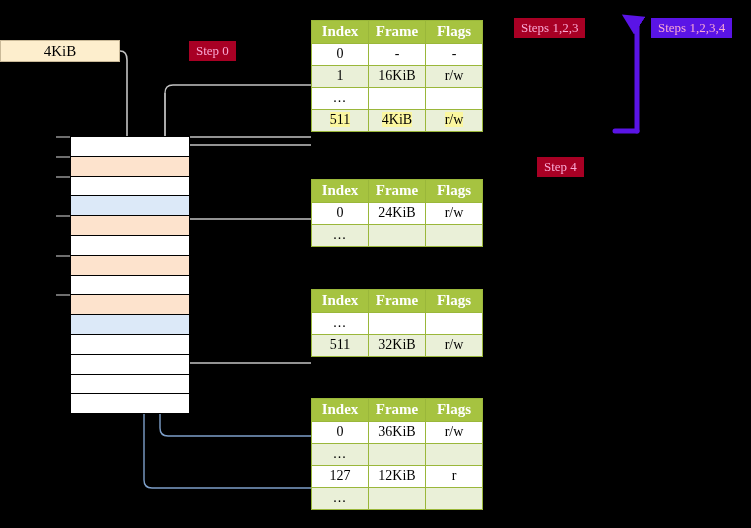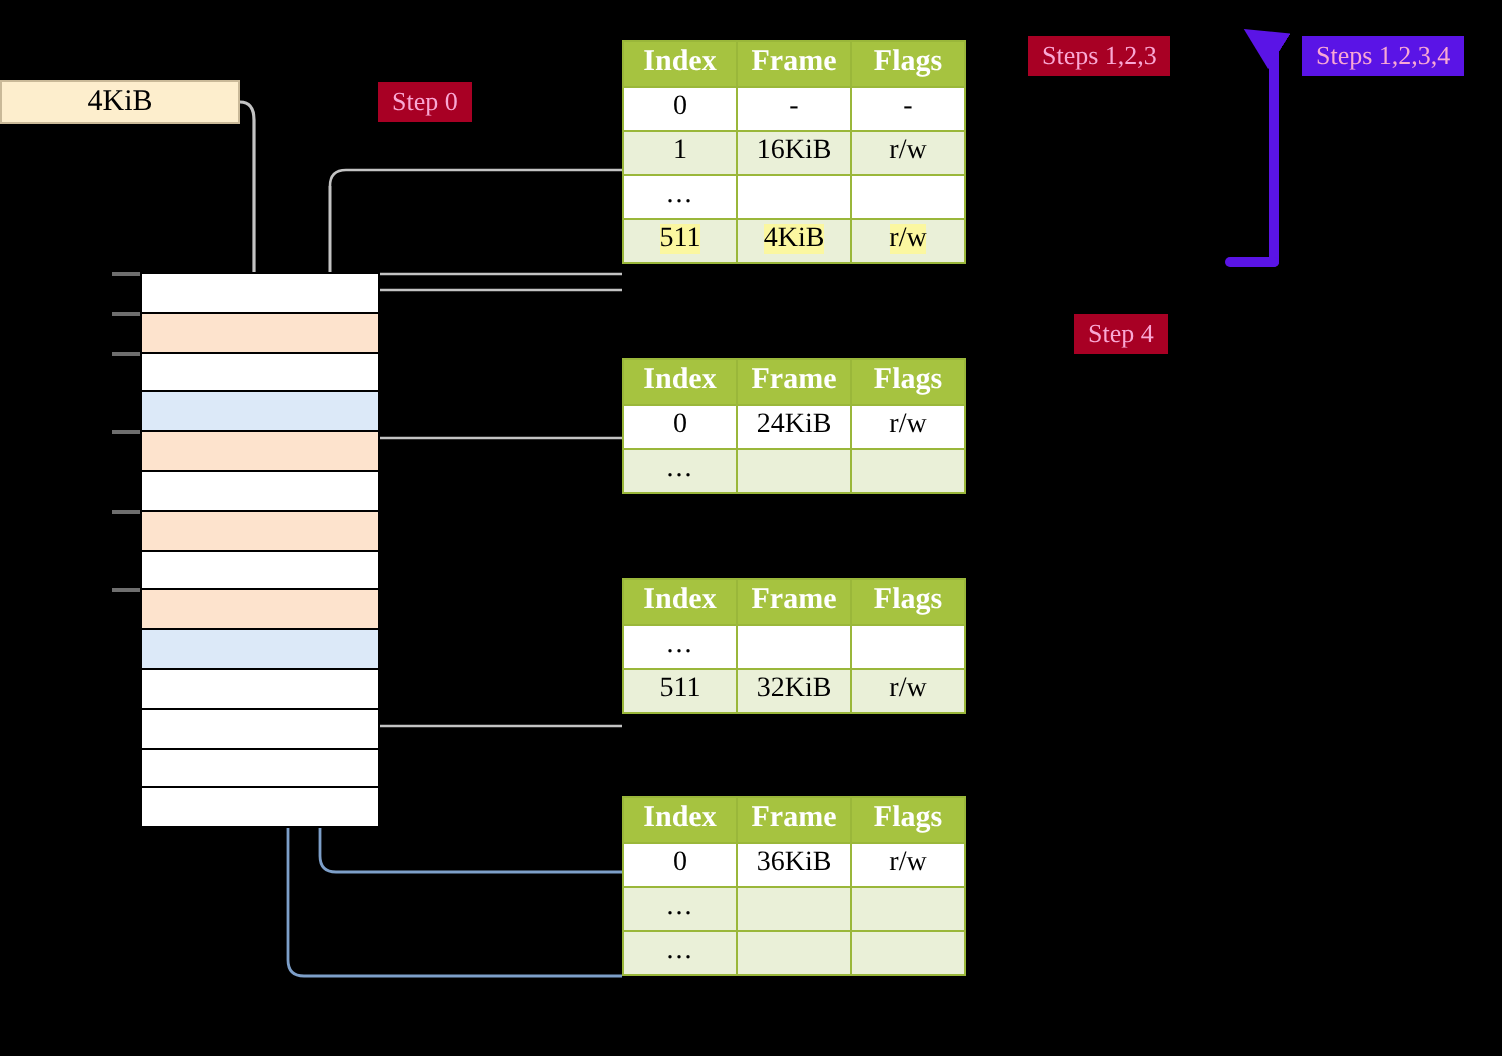--- a/index.html
+++ b/index.html
@@ -271,20 +271,25 @@
         <tr class="row-plain">
           <td class="c0"><span>0</span></td>
           <td class="c1"><span>36KiB</span></td>
           <td class="c2"><span>r/w</span></td>
         </tr>
         <tr class="row-alt">
           <td class="c0"><span class="ellip">...</span></td>
           <td class="c1"></td>
           <td class="c2"></td>
         </tr>
+        <tr class="row-plain">
+          <td class="c0"><span>127</span></td>
+          <td class="c1"><span>12KiB</span></td>
+          <td class="c2"><span>r</span></td>
+        </tr>
         <tr class="row-alt">
           <td class="c0"><span class="ellip">...</span></td>
           <td class="c1"></td>
           <td class="c2"></td>
         </tr>
       </tbody>
     </table>
 
 </div>
 

